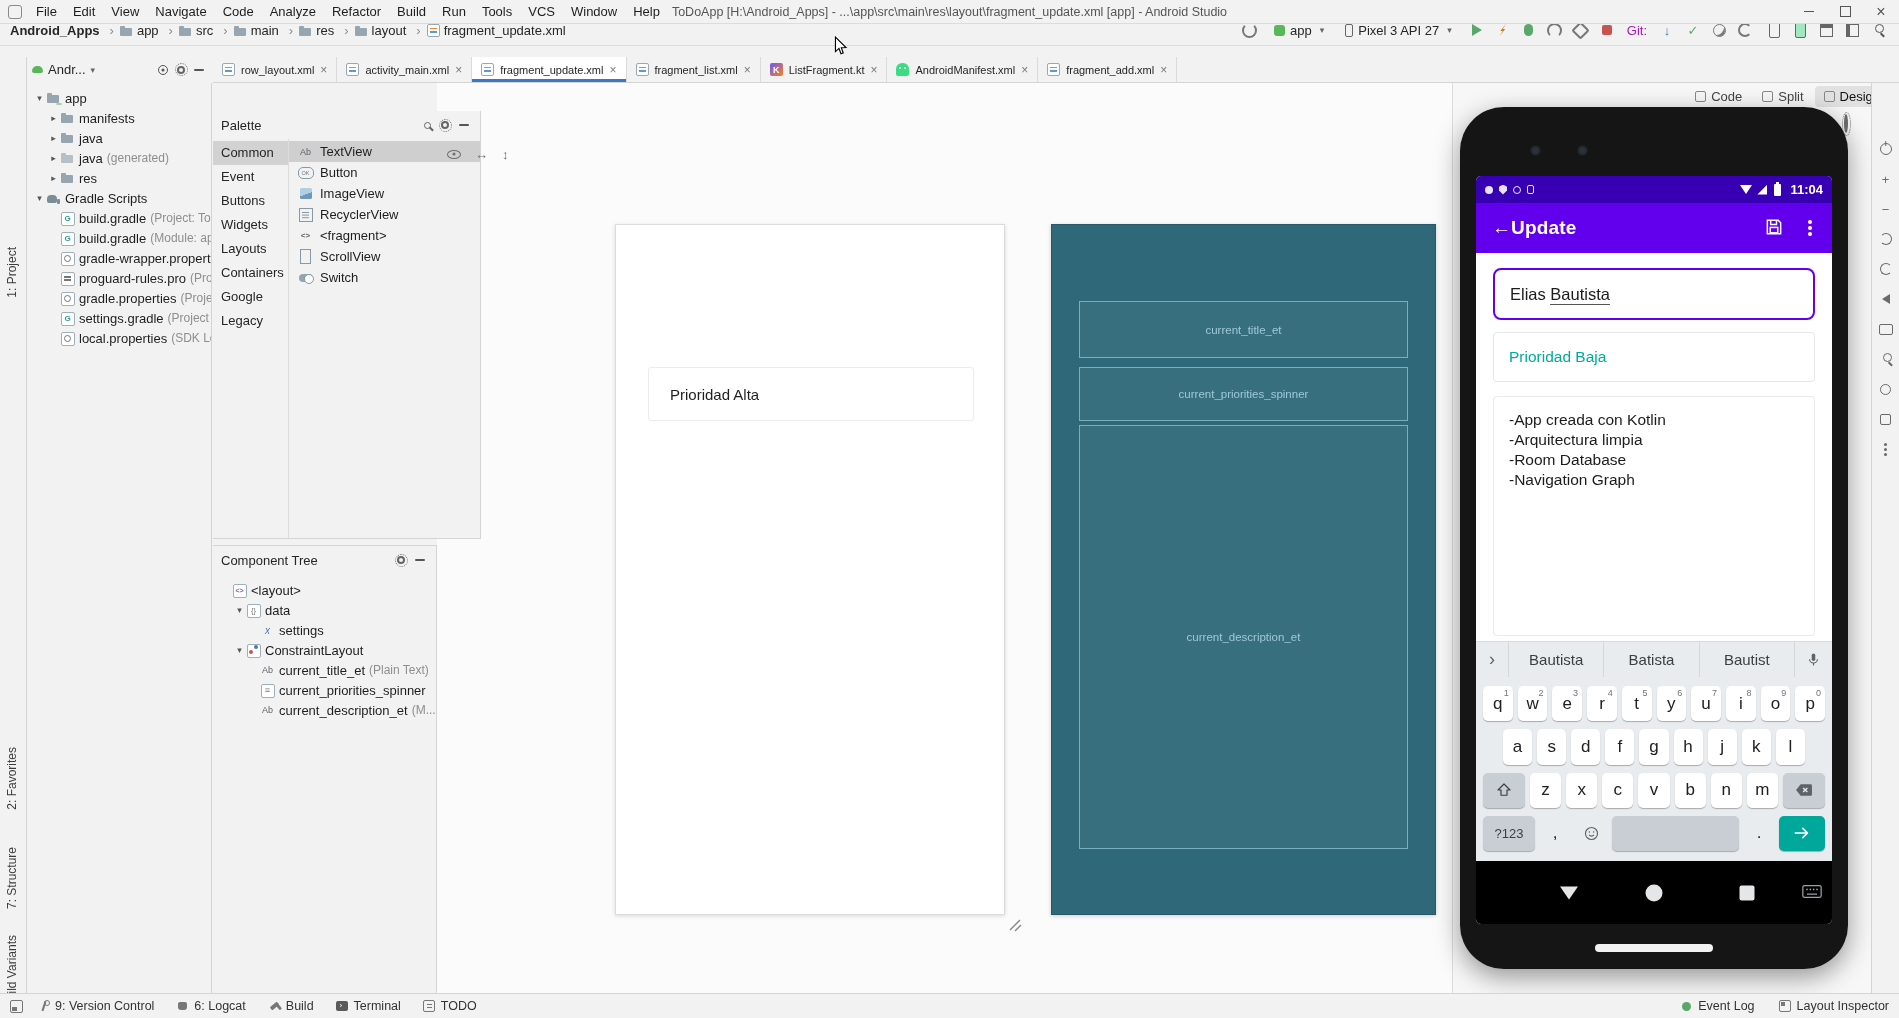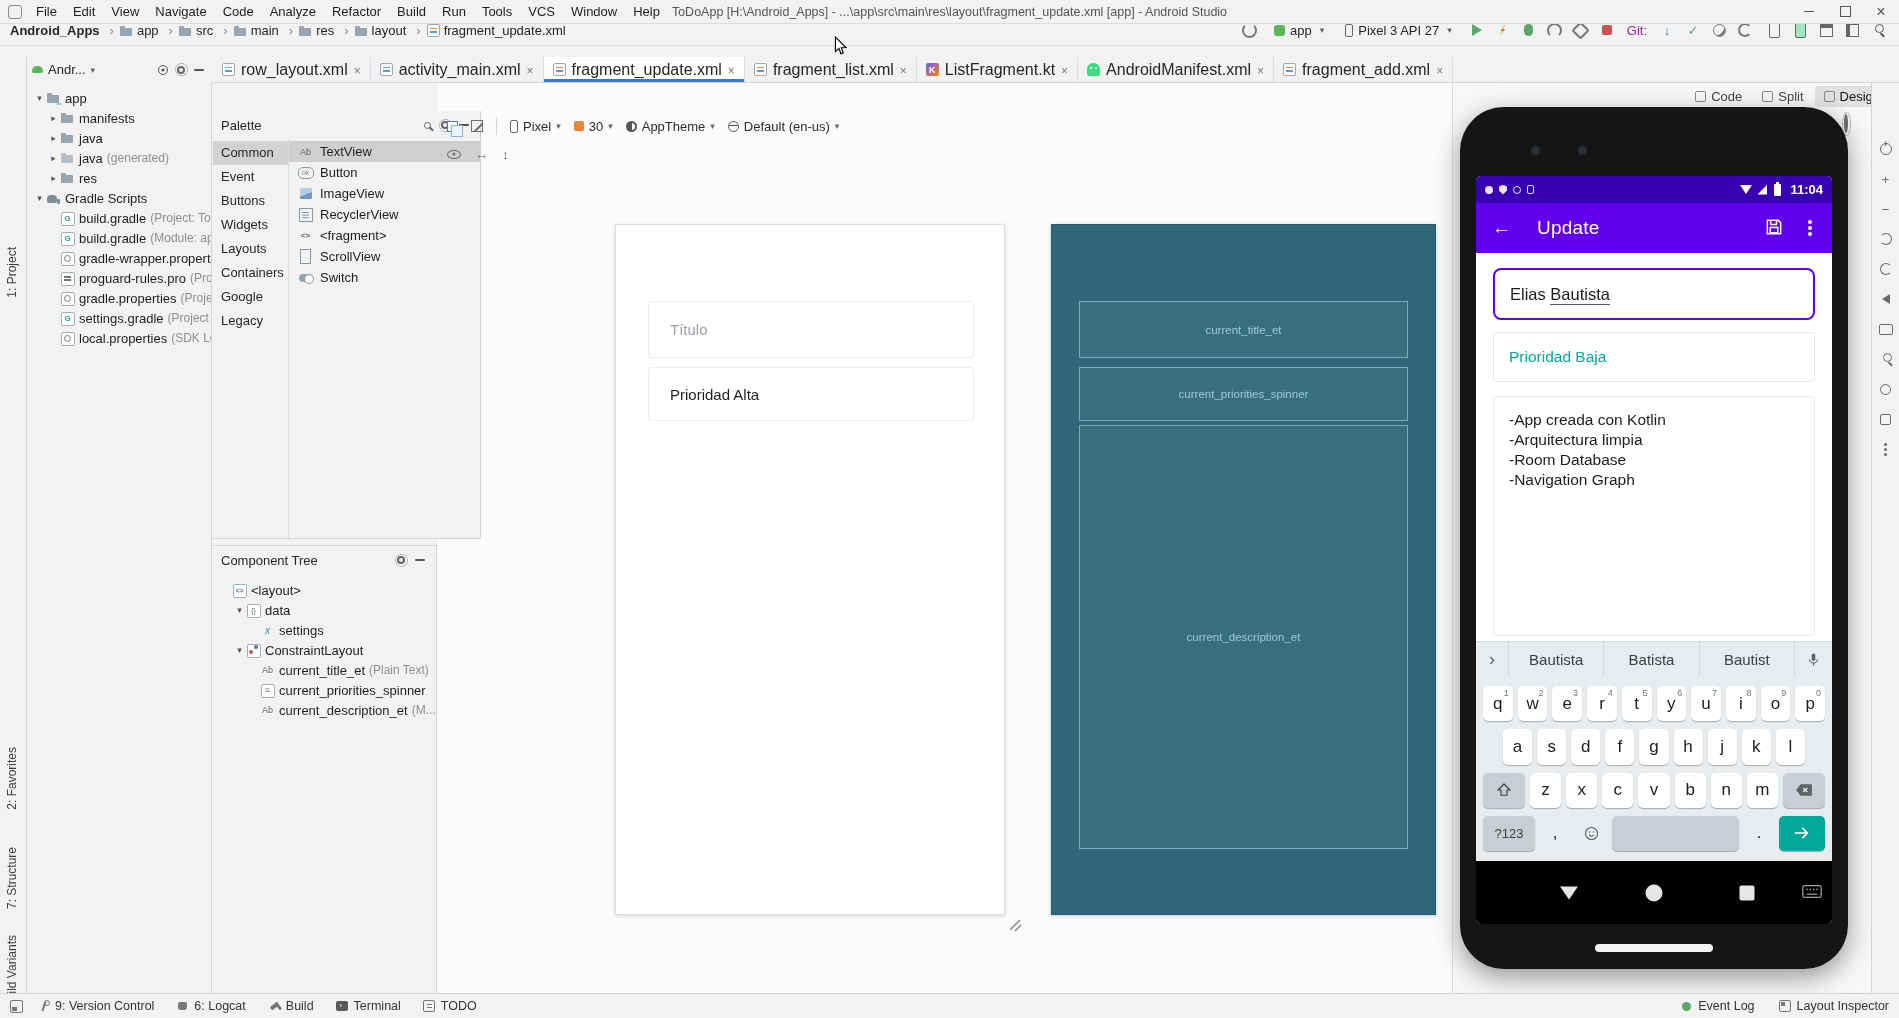--- a/index.html
+++ b/index.html
@@ -64,21 +64,21 @@
 .hd-icons{margin-left:auto;display:flex;align-items:center;gap:9px;padding-right:3px}
 .ic-target{width:10px;height:10px;border:1.5px solid #555;border-radius:50%;position:relative}
 .ic-target::after{content:"";position:absolute;left:50%;top:50%;width:3px;height:3px;background:#555;border-radius:50%;transform:translate(-50%,-50%)}
 .ic-gear{width:8px;height:8px;border:2px solid #666;border-radius:50%;position:relative}
 .ic-gear::after{content:"";position:absolute;inset:-4.5px;border:1.5px dotted #666;border-radius:50%}
 .ic-min{width:10px;height:2px;background:#555;border-radius:1px}
 .ic-search{width:7px;height:7px;border:1.6px solid #666;border-radius:50%;position:relative}
 .ic-search::after{content:"";position:absolute;width:5px;height:1.6px;background:#666;right:-4px;bottom:-2px;transform:rotate(45deg)}
 
 .tabbar{position:absolute;top:57px;left:213px;right:0;height:26px;background:#f2f2f2;border-bottom:1px solid #d4d4d4;display:flex;align-items:stretch;z-index:4}
-.tab{display:flex;align-items:center;gap:6px;padding:0 9px;border-right:1px solid #dadada;color:#262626;font-size:16px;white-space:nowrap;position:relative}
+.tab{display:flex;align-items:center;gap:6px;padding:0 9px;border-right:1px solid #dadada;color:#262626;font-size:11px;white-space:nowrap;position:relative}
 .tab.active{background:#fff;box-shadow:inset 0 -3px 0 #3d76c9}
 .tab-close::before{content:"×";color:#7a7a7a;font-size:12px}
 .fi{width:13px;height:13px;border-radius:2px;position:relative;flex:none}
 .fi[data-icon="xml"]{background:#fff;border:1px solid #9aa7b4}
 .fi[data-icon="xml"]::before{content:"";position:absolute;left:2px;right:2px;top:2.5px;height:1.5px;background:#e8833a}
 .fi[data-icon="xml"]::after{content:"";position:absolute;left:2px;right:2px;top:6px;height:1.5px;background:#5b9bd5}
 .fi[data-icon="kotlin"]{background:linear-gradient(135deg,#6b57ff 0%,#fe8110 100%)}
 .fi[data-icon="kotlin"]::after{content:"K";position:absolute;inset:0;display:flex;align-items:center;justify-content:center;color:#fff;font-size:9px;font-weight:bold}
 .fi[data-icon="manifest"]{background:#3ddc84;border-radius:6px 6px 2px 2px}
 .fi[data-icon="manifest"]::after{content:"";position:absolute;top:4px;left:3px;width:2px;height:2px;border-radius:50%;background:#fff;box-shadow:5px 0 0 #fff}
@@ -198,21 +198,21 @@
 .pn3{width:8px;height:8px;border:1.5px solid #e9e2ff;border-radius:50%}
 .pn4{width:7px;height:9px;border:1.5px solid #e9e2ff;border-radius:2px}
 .p-status .right{margin-left:auto;display:flex;align-items:center;gap:5px}
 .ic-wifi{width:0;height:0;border-left:6px solid transparent;border-right:6px solid transparent;border-top:9px solid #fff}
 .ic-cell{width:10px;height:10px;background:#fff;clip-path:polygon(100% 0,100% 100%,0 100%)}
 .ic-batt{width:7px;height:12px;background:#fff;border-radius:1px;position:relative;margin-left:2px}
 .ic-batt::before{content:"";position:absolute;top:-2px;left:2px;width:3px;height:2px;background:#fff}
 .p-time{font-size:13px;font-weight:bold;margin-left:4px}
 .p-appbar{height:50px;background:#6200EE;display:flex;align-items:center;padding:0 16px;color:#fff;flex:none}
 .back-arrow{font-size:19px}
-.ab-title{font-size:19px;font-weight:normal;margin-left:26px;letter-spacing:.2px}
+.ab-title{font-size:19px;font-weight:bold;letter-spacing:.2px}
 .ab-right{margin-left:auto;display:flex;align-items:center;gap:20px}
 .dots{width:4px;height:4px;background:#fff;border-radius:50%;box-shadow:0 -6px 0 #fff,0 6px 0 #fff;margin:0 4px}
 .p-content{height:388px;background:#fff;padding:15px 17px 0;flex:none}
 .name-field{height:52px;border:2px solid #6200EE;border-radius:8px;display:flex;align-items:center;padding:0 15px;font-size:16.5px;color:#1c1c1e}
 .uline{border-bottom:1.5px solid #555;padding-bottom:1px}
 .prio-field{margin-top:12px;height:50px;border:1px solid #e6e6e6;border-radius:4px;display:flex;align-items:center;padding:0 15px;color:#00AB9B;font-size:15.5px}
 .desc-field{margin-top:14px;height:240px;border:1px solid #eaeaea;border-radius:4px;padding:13px 15px;font-size:15.5px;color:#1c1c1e;line-height:20px}
 .p-sugg{height:36px;background:#e9ecef;border-top:1px solid #d9dcdf;display:flex;align-items:stretch;flex:none}
 .sugg-exp{width:32px;display:flex;align-items:center;justify-content:center;color:#5f6368;font-size:18px}
 .sugg-exp::before{content:"›"}
@@ -679,49 +679,27 @@
 
         <div class="trow" data-depth="2">
           <span class="chev"></span>
           <span class="ti" data-icon="ab"></span>
           <span class="tlabel">current_description_et</span>
           <span class="sfx">(M...</span>
         </div>
       </div>
   </div>
 
-  <div class="design-tb">
-    <span class="ic-layers"></span>
-    <span class="ic-noblue"></span>
-    <span class="dt-sep"></span>
-    <span class="dcombo">
-        <span class="ic-phone"></span>
-        <span>Pixel</span>
-      </span>
-    <span class="dcombo">
-        <span class="ic-api"></span>
-        <span>30</span>
-      </span>
-    <span class="dcombo">
-        <span class="ic-theme"></span>
-        <span>AppTheme</span>
-      </span>
-    <span class="dcombo">
-        <span class="ic-globe"></span>
-        <span>Default (en-us)</span>
-      </span>
-  </div>
   <div class="design-tb2">
     <span class="ic-eye"></span>
     <span>↔</span>
     <span>↕</span>
   </div>
 
   <div class="design-canvas">
-    <div class="dz dz-title">Título</div>
     <div class="dz dz-prio">Prioridad Alta</div>
   </div>
 
   <div class="blueprint-canvas">
     <div class="bp-box bp-title">current_title_et</div>
     <div class="bp-box bp-prio">current_priorities_spinner</div>
     <div class="bp-box bp-desc">current_description_et</div>
   </div>
 
   <div class="resize-handle">

